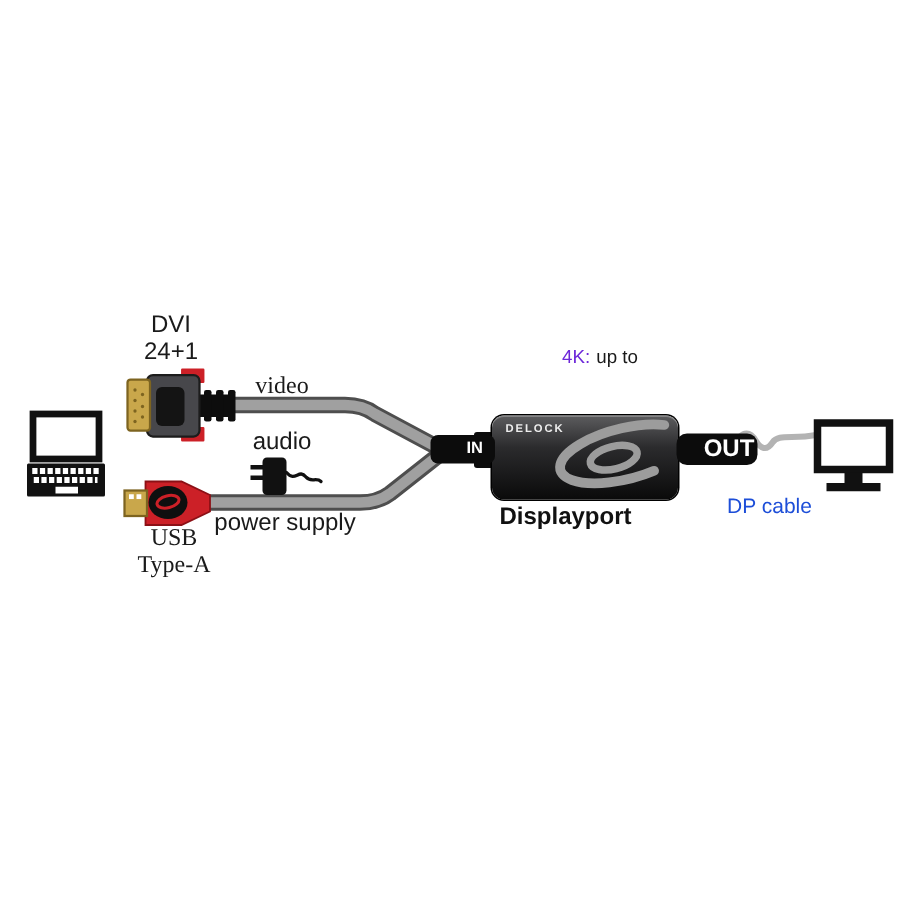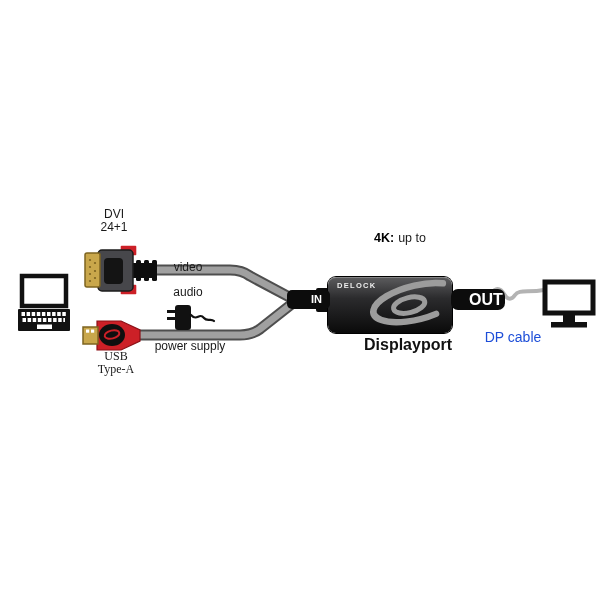--- a/index.html
+++ b/index.html
@@ -2,27 +2,27 @@
 <html><head>
 <meta charset="utf-8">
 <style>
   html,body{margin:0;padding:0;background:#fff;}
   .scene{
     position:relative;width:608px;height:608px;background:#ffffff;overflow:hidden;
     font-family:"Liberation Sans",sans-serif;color:#1a1a1a;
   }
   .shape-layer{position:absolute;left:0;top:0;width:608px;height:608px;z-index:1;}
   .lbl{position:absolute;text-align:center;z-index:5;line-height:1.12;}
-  .lbl-sm{font-size:12px;}
+  .lbl-sm{font-size:16px;}
   .lbl-gray{color:#1d4ed8;font-size:14px;margin-top:16px;}
   .spec{position:absolute;left:325px;top:231px;width:150px;text-align:center;
         font-size:12.5px;line-height:15px;z-index:5;}
-  .spec .hl{color:#000000;font-weight:bold;}
+  .spec .hl{color:#6d28d9;font-weight:normal;}
   .spec .sfx{margin-left:4px;}
-  .product{position:absolute;left:328px;top:336px;width:124px;text-align:right;
+  .product{position:absolute;left:315px;top:336px;width:124px;text-align:center;
         font-size:16px;font-weight:bold;line-height:17px;z-index:5;color:#111;}
   .adapter{
     position:absolute;left:328px;top:277px;width:124px;height:56px;z-index:3;
     border-radius:8px;background:linear-gradient(180deg,#5c5c5e 0%,#2b2b2d 38%,#0a0a0a 100%);
     box-shadow:inset 0 1px 0 rgba(255,255,255,.25), 0 0 0 1px #000;
     overflow:hidden;
   }
   .adapter .brand{
     position:absolute;left:9px;top:4px;font-size:7.5px;font-weight:bold;
     letter-spacing:1.3px;color:#ededed;z-index:2;
@@ -120,21 +120,21 @@
   </div>
 
   <div class="badge in">IN</div>
   <div class="badge out">OUT</div>
 
   <div class="lbl lbl-sm" style="left:84px;top:208px;width:60px;">
     <div>DVI</div>
     <div>24+1</div>
   </div>
 
-  <div class="lbl lbl-sm" style="left:158px;top:261px;width:60px;">video</div>
+  <div class="lbl lbl-sm" style="left:158px;top:249px;width:60px;font-family:Liberation Serif, serif;">video</div>
   <div class="lbl lbl-sm" style="left:158px;top:286px;width:60px;">audio</div>
 
   <div class="lbl lbl-sm" style="left:88px;top:350px;width:56px;font-family:Liberation Serif, serif;">
     <div>USB</div>
     <div>Type-A</div>
   </div>
 
   <div class="lbl lbl-sm" style="left:140px;top:340px;width:100px;">power supply</div>
 
   <div class="spec">

